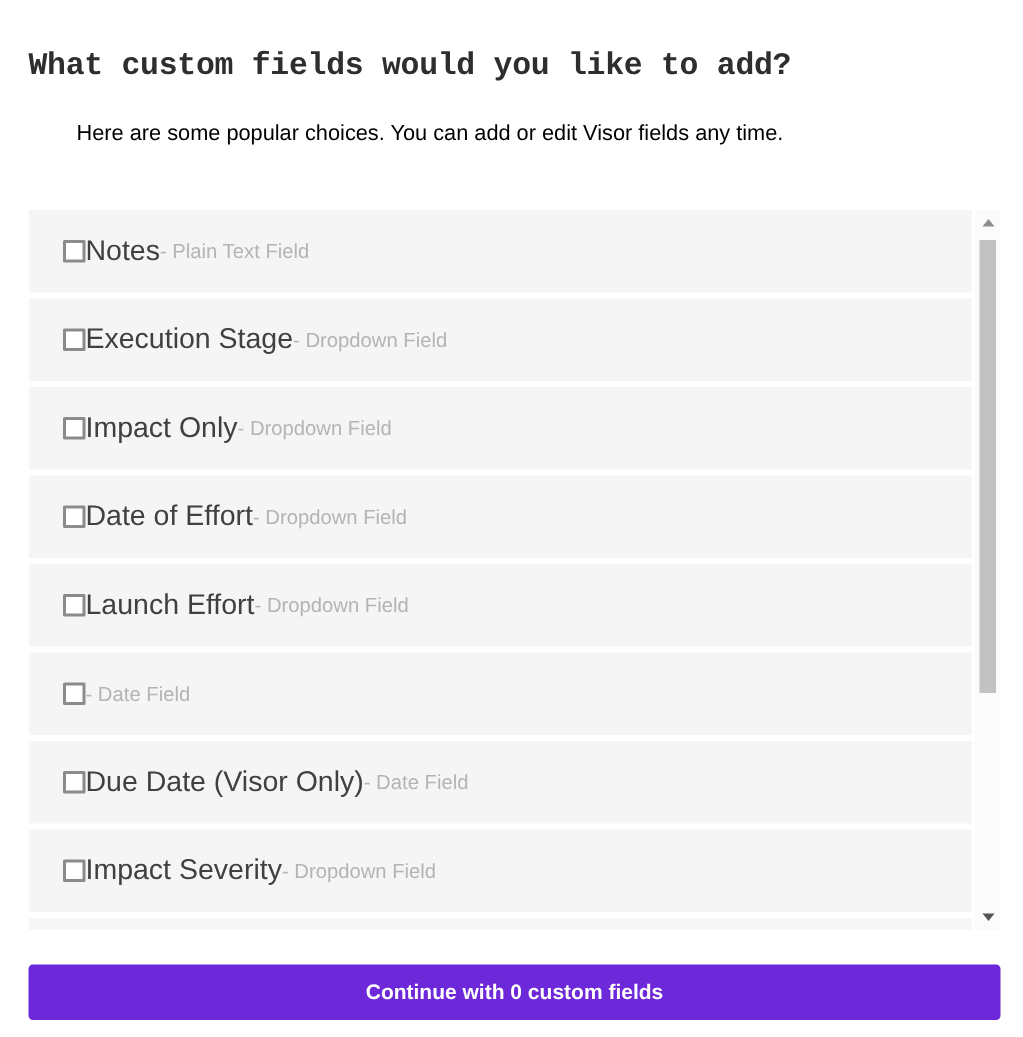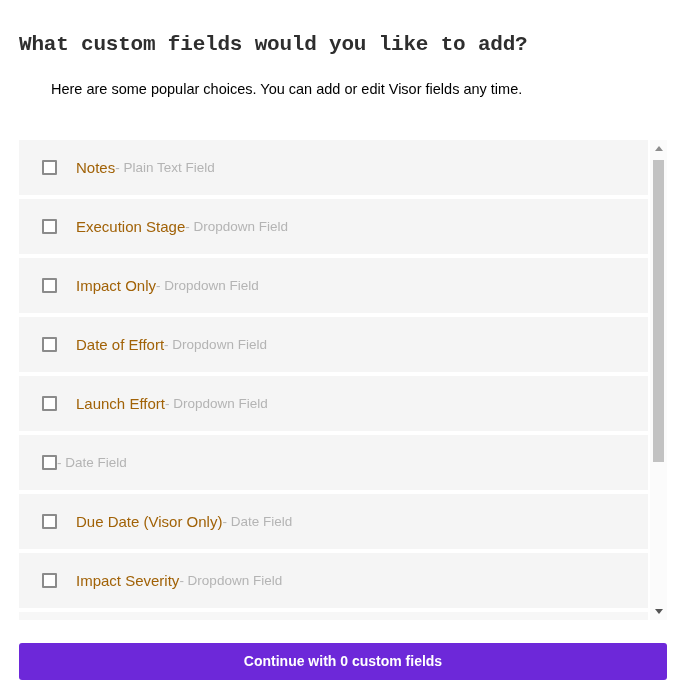--- a/index.html
+++ b/index.html
@@ -85,23 +85,22 @@
     height: 15px;
     box-sizing: border-box;
     border: 2px solid #8b8b8b;
     background: #ffffff;
     margin-left: 23px;
     flex: none;
     border-radius: 1px;
   }
 
   .field-label {
-    margin-left: 19px;
-    font-size: 15px;
-    color: #a16207;
+    font-size: 19px;
+    color: #404040;
     white-space: nowrap;
   }
 
   .field-type {
     margin-left: 0;
     font-size: 13.5px;
     color: #b4b4b4;
     white-space: nowrap;
   }
 

